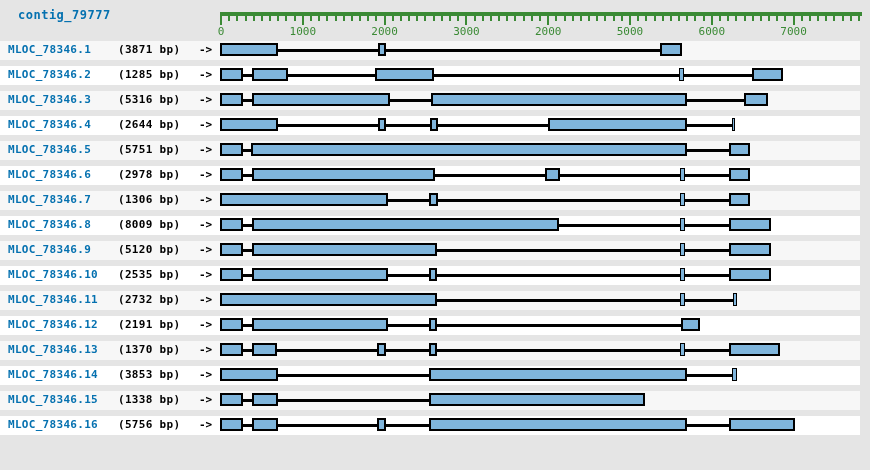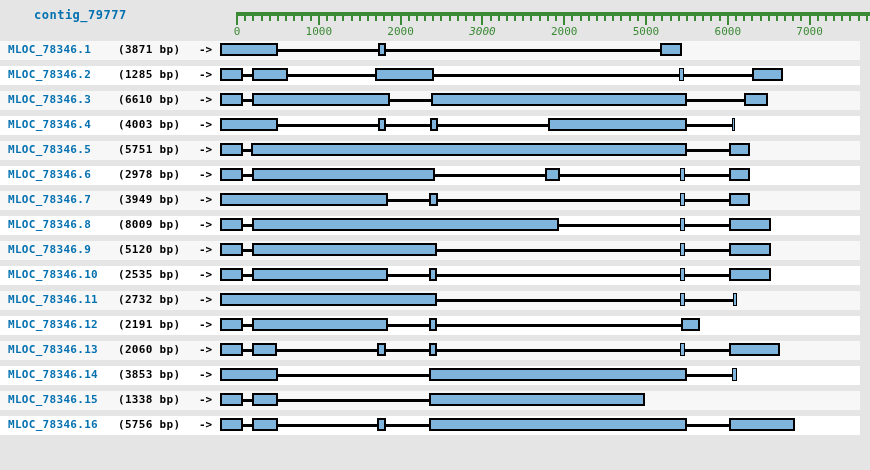--- a/index.html
+++ b/index.html
@@ -6,21 +6,21 @@
   body{
     width:870px;height:470px;
     background:#e5e5e5;
     font-family:"DejaVu Sans Mono","Liberation Mono",monospace;
     overflow:hidden;
     position:relative;
   }
   #browser{position:absolute;left:0;top:0;width:870px;height:470px;}
 
   
-  .header{position:absolute;left:16px;top:0;width:756px;height:38px;}
+  .header{position:absolute;left:0;top:0;width:756px;height:38px;}
   .contig-title{
     position:absolute;left:18px;top:8px;
     font-size:12px;font-weight:bold;color:#0571b0;
     letter-spacing:0.5px;white-space:nowrap;
   }
   .ruler{position:absolute;}
   .ruler-line{
     position:absolute;height:4px;background:#3b8a35;
   }
   .tick{position:absolute;width:2px;background:#3b8a35;}
@@ -155,21 +155,21 @@
         <div class="tick minor" style="left: 809px;"></div>
         <div class="tick minor" style="left: 817px;"></div>
         <div class="tick minor" style="left: 825px;"></div>
         <div class="tick minor" style="left: 833px;"></div>
         <div class="tick minor" style="left: 842px;"></div>
         <div class="tick minor" style="left: 850px;"></div>
         <div class="tick minor" style="left: 858px;"></div>
         <div class="tick-label" style="left: 221px;">0</div>
         <div class="tick-label" style="left: 302.8px;">1000</div>
         <div class="tick-label" style="left: 384.599px;">2000</div>
-        <div class="tick-label" style="left: 466.399px; font-style: italic;">3000</div>
+        <div class="tick-label" style="left: 466.399px;">3000</div>
         <div class="tick-label" style="left: 548.198px;">2000</div>
         <div class="tick-label" style="left: 629.998px;">5000</div>
         <div class="tick-label" style="left: 711.798px;">6000</div>
         <div class="tick-label" style="left: 793.597px;">7000</div>
       </div>
   </div>
 
   <div class="rows" id="rows">
       <div class="row odd">
         <div class="band"></div>
@@ -196,35 +196,35 @@
           <div class="exon" style="left: 252px; width: 36px;"></div>
           <div class="exon" style="left: 375px; width: 59px;"></div>
           <div class="exon tiny" style="left: 679px; width: 5px;"></div>
           <div class="exon" style="left: 752px; width: 31px;"></div>
         </div>
       </div>
       <div class="row odd">
         <div class="band"></div>
         <div class="band-pad"></div>
         <div class="gene-label">MLOC_78346.3</div>
-        <div class="gene-length">(6610 bp)</div>
+        <div class="gene-length">(5316 bp)</div>
         <div class="strand-arrow">-&gt;</div>
         <div class="transcript" style="left: 0px; width: 870px;">
           <div class="intron-line" style="left: 220px; width: 548px;"></div>
           <div class="exon" style="left: 220px; width: 23px;"></div>
           <div class="exon" style="left: 252px; width: 138px;"></div>
           <div class="exon" style="left: 431px; width: 256px;"></div>
           <div class="exon" style="left: 744px; width: 24px;"></div>
         </div>
       </div>
       <div class="row even">
         <div class="band"></div>
         <div class="band-pad"></div>
         <div class="gene-label">MLOC_78346.4</div>
-        <div class="gene-length">(4003 bp)</div>
+        <div class="gene-length">(2644 bp)</div>
         <div class="strand-arrow">-&gt;</div>
         <div class="transcript" style="left: 0px; width: 870px;">
           <div class="intron-line" style="left: 220px; width: 515px;"></div>
           <div class="exon" style="left: 220px; width: 58px;"></div>
           <div class="exon" style="left: 378px; width: 8px;"></div>
           <div class="exon" style="left: 430px; width: 8px;"></div>
           <div class="exon" style="left: 548px; width: 139px;"></div>
           <div class="exon tiny" style="left: 732px; width: 3px;"></div>
         </div>
       </div>
@@ -253,21 +253,21 @@
           <div class="exon" style="left: 252px; width: 183px;"></div>
           <div class="exon" style="left: 545px; width: 15px;"></div>
           <div class="exon tiny" style="left: 680px; width: 5px;"></div>
           <div class="exon" style="left: 729px; width: 21px;"></div>
         </div>
       </div>
       <div class="row odd">
         <div class="band"></div>
         <div class="band-pad"></div>
         <div class="gene-label">MLOC_78346.7</div>
-        <div class="gene-length">(3949 bp)</div>
+        <div class="gene-length">(1306 bp)</div>
         <div class="strand-arrow">-&gt;</div>
         <div class="transcript" style="left: 0px; width: 870px;">
           <div class="intron-line" style="left: 220px; width: 530px;"></div>
           <div class="exon" style="left: 220px; width: 168px;"></div>
           <div class="exon" style="left: 429px; width: 9px;"></div>
           <div class="exon tiny" style="left: 680px; width: 5px;"></div>
           <div class="exon" style="left: 729px; width: 21px;"></div>
         </div>
       </div>
       <div class="row even">
@@ -337,21 +337,21 @@
           <div class="exon" style="left: 220px; width: 23px;"></div>
           <div class="exon" style="left: 252px; width: 136px;"></div>
           <div class="exon" style="left: 429px; width: 8px;"></div>
           <div class="exon" style="left: 681px; width: 19px;"></div>
         </div>
       </div>
       <div class="row odd">
         <div class="band"></div>
         <div class="band-pad"></div>
         <div class="gene-label">MLOC_78346.13</div>
-        <div class="gene-length">(2060 bp)</div>
+        <div class="gene-length">(1370 bp)</div>
         <div class="strand-arrow">-&gt;</div>
         <div class="transcript" style="left: 0px; width: 870px;">
           <div class="intron-line" style="left: 220px; width: 560px;"></div>
           <div class="exon" style="left: 220px; width: 23px;"></div>
           <div class="exon" style="left: 252px; width: 25px;"></div>
           <div class="exon" style="left: 377px; width: 9px;"></div>
           <div class="exon" style="left: 429px; width: 8px;"></div>
           <div class="exon tiny" style="left: 680px; width: 5px;"></div>
           <div class="exon" style="left: 729px; width: 51px;"></div>
         </div>

